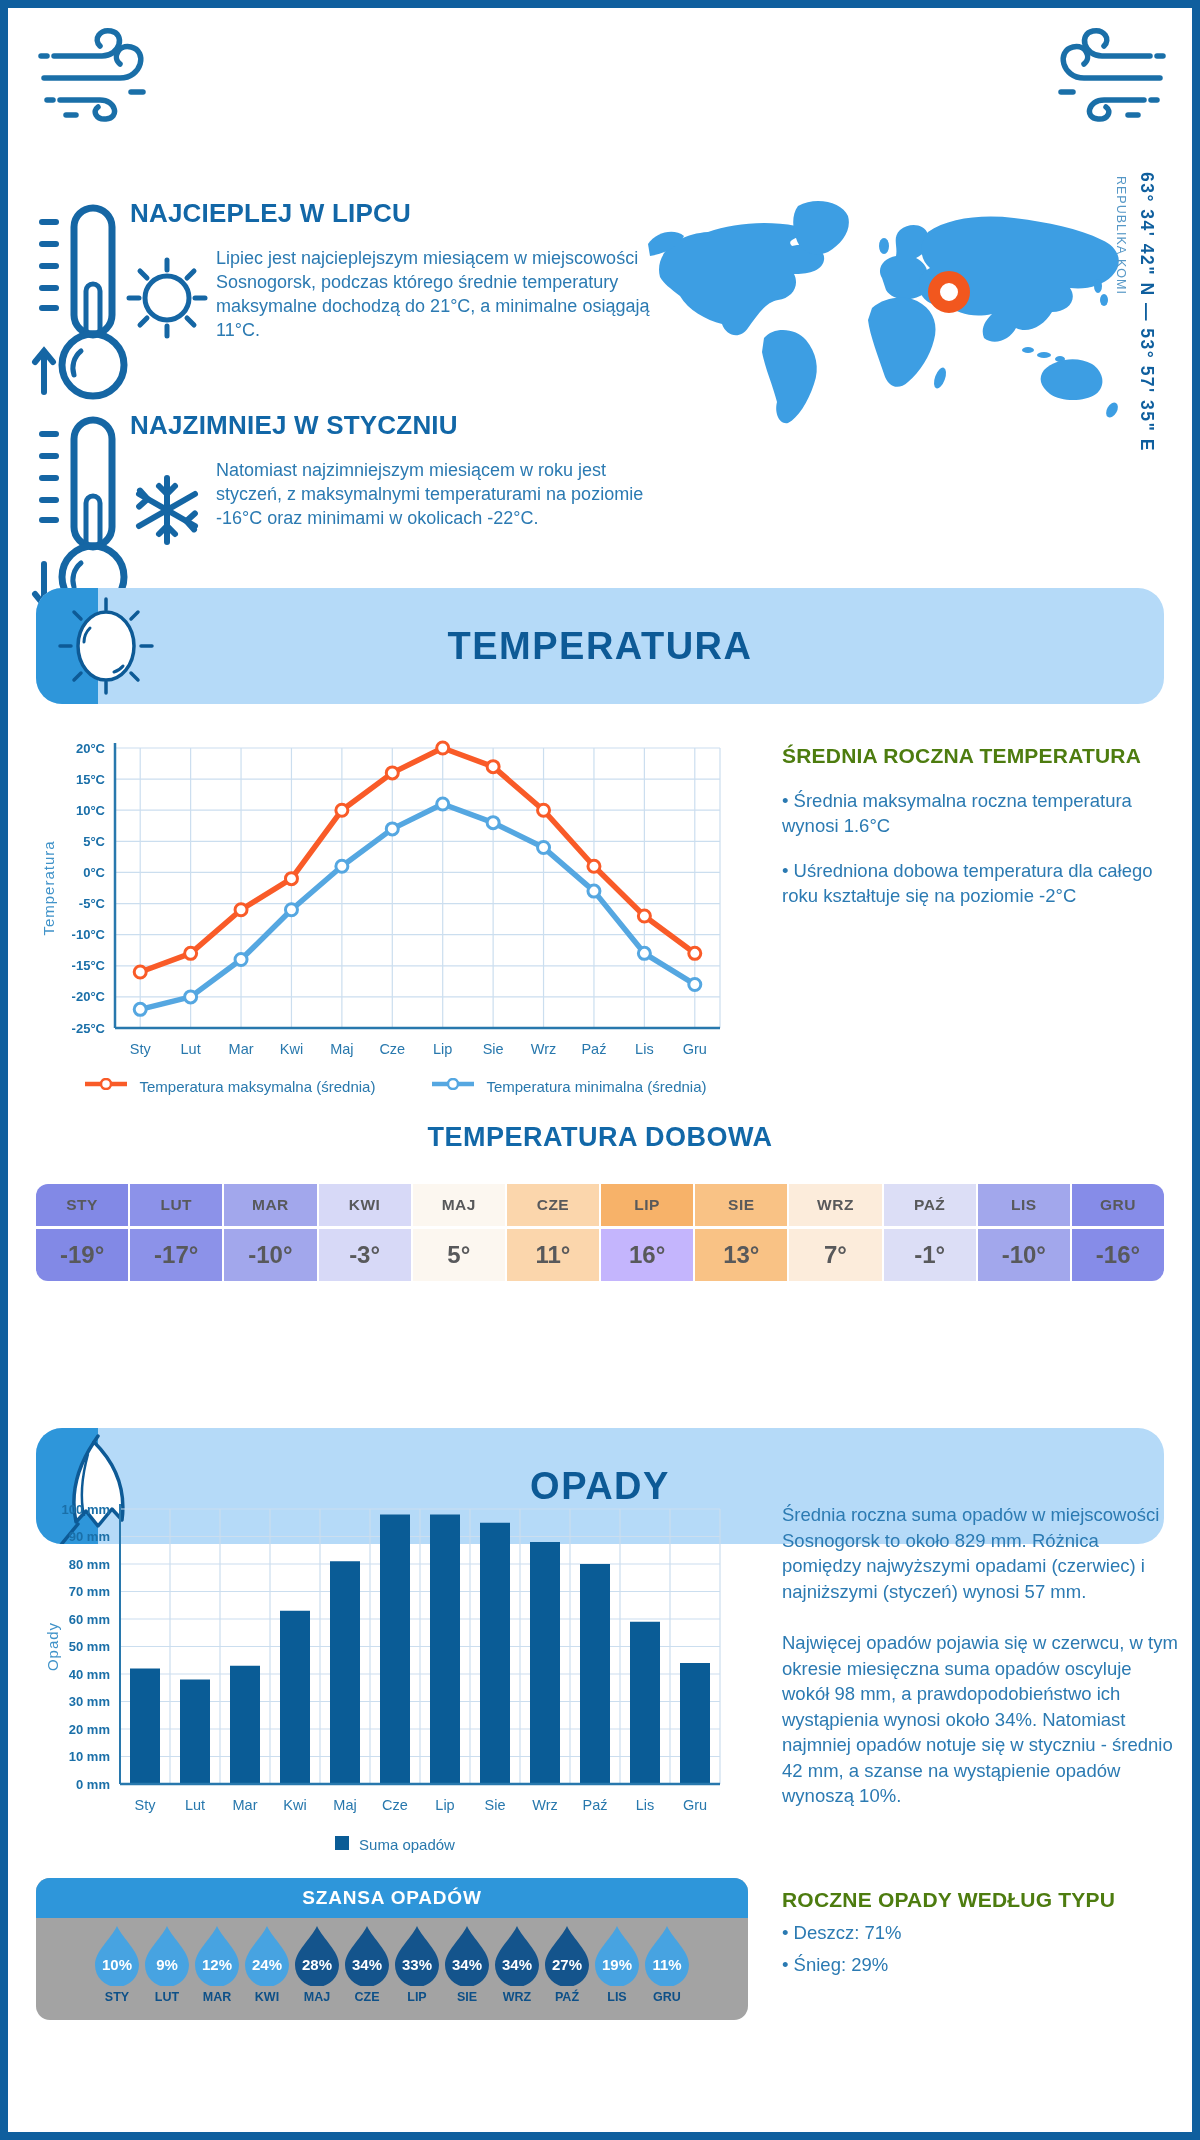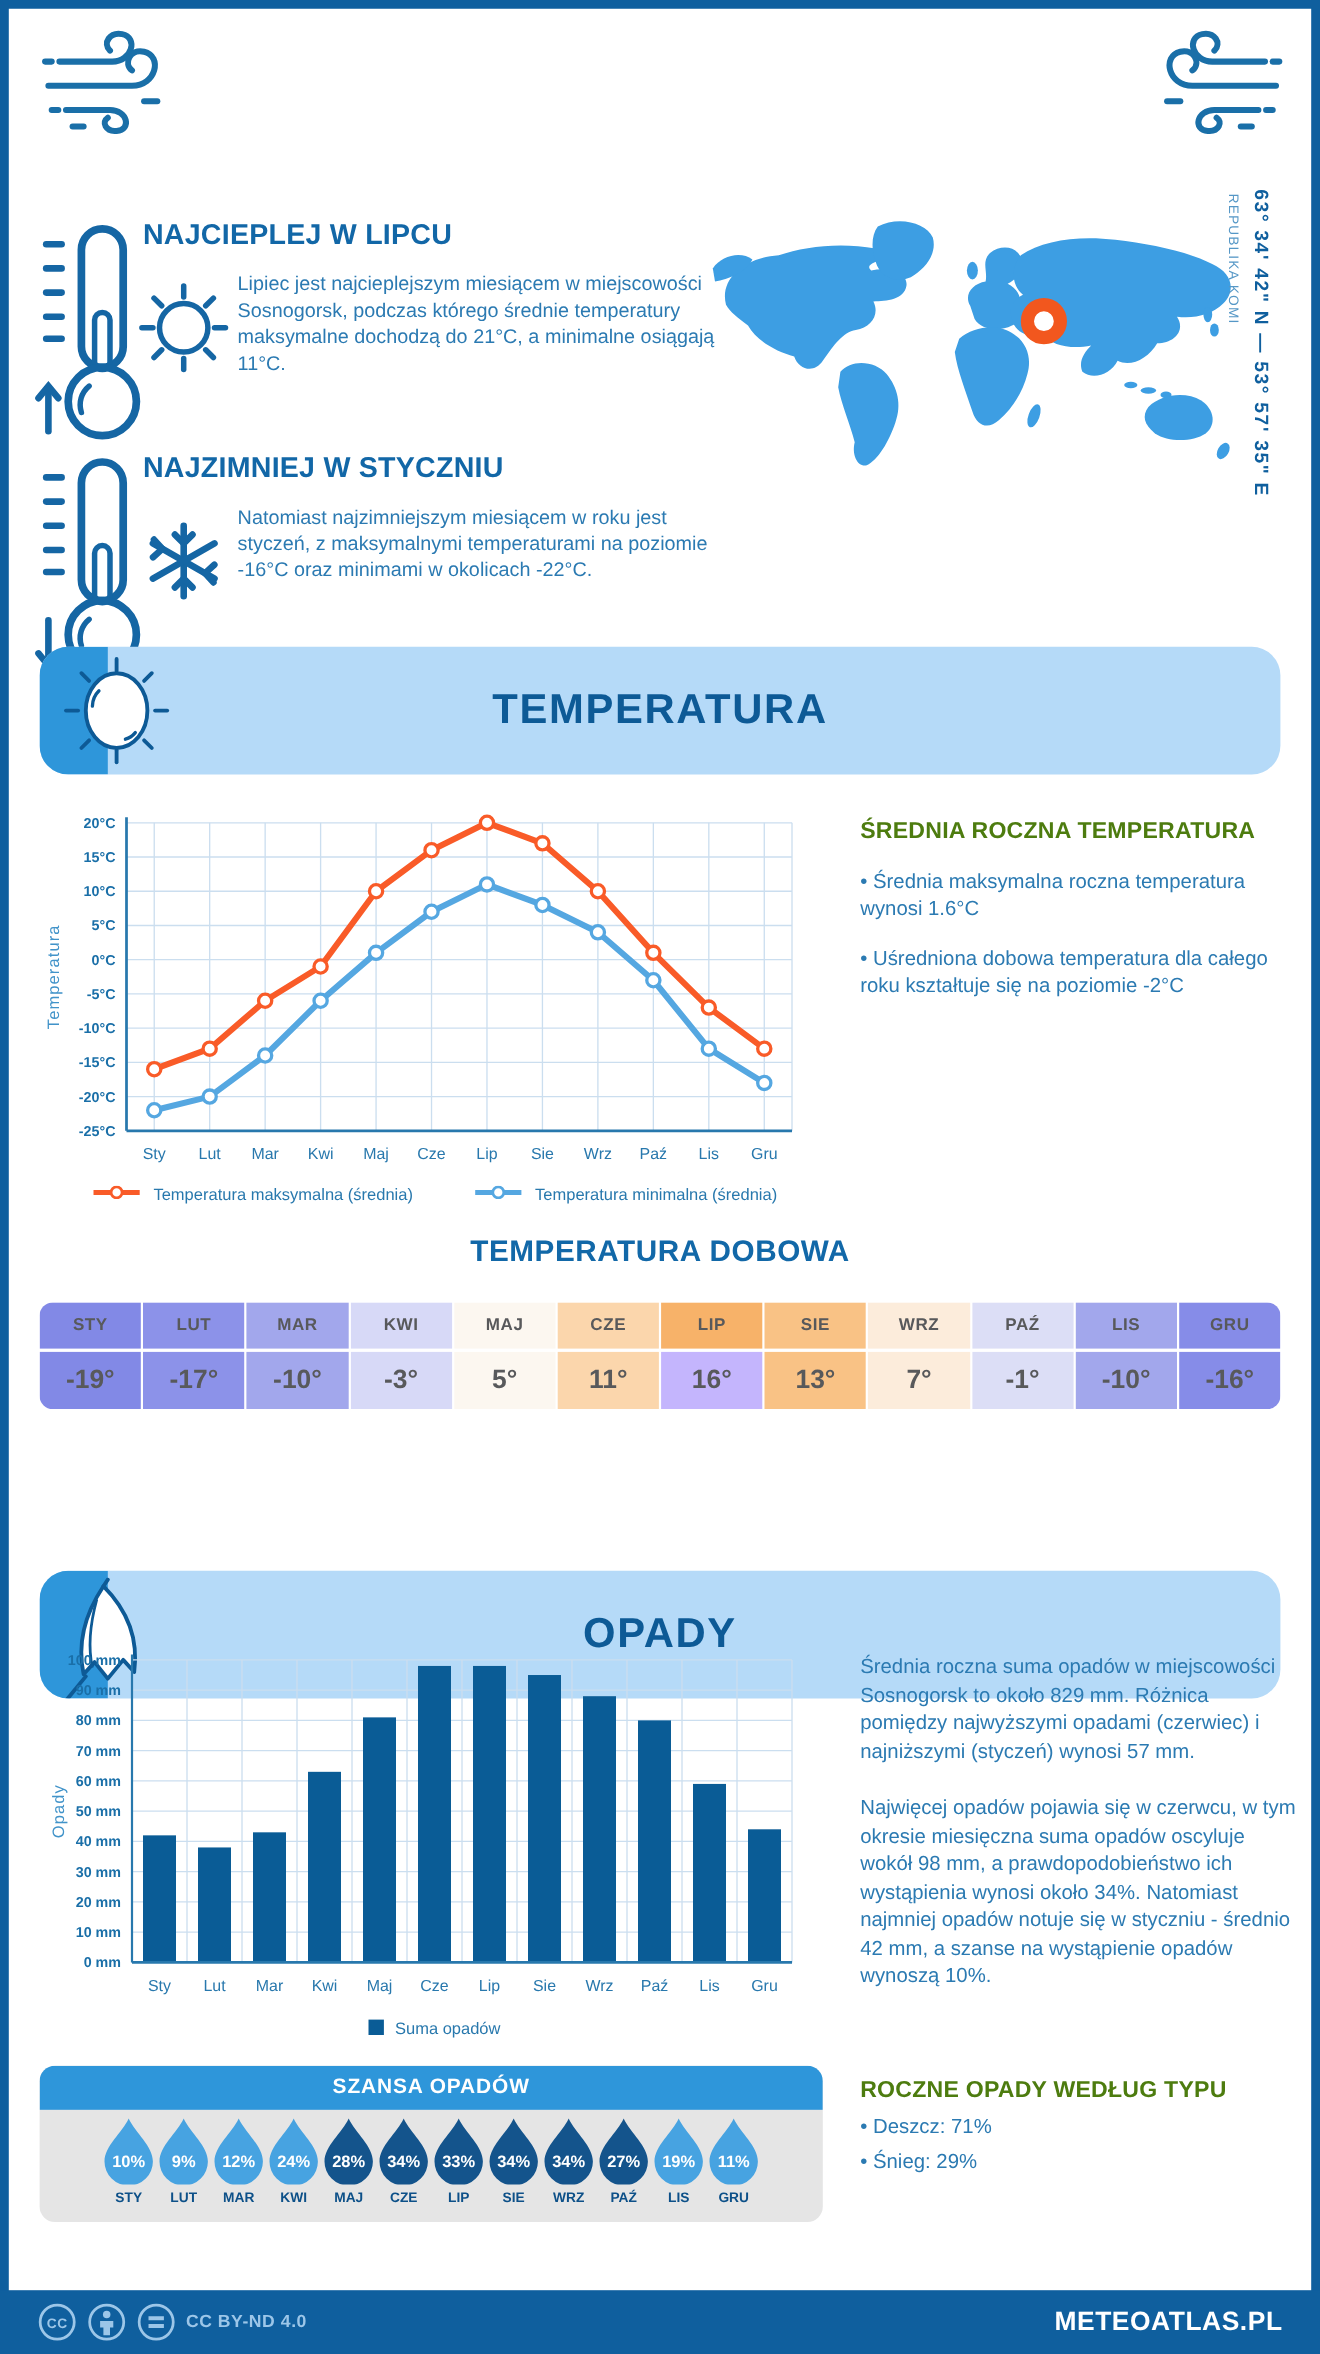--- a/index.html
+++ b/index.html
@@ -61,21 +61,21 @@
                font-size:27px;font-weight:700;color:#1268a8;letter-spacing:.5px;}
   #month-table{position:absolute;left:36px;top:1184px;width:1128px;border-radius:12px;overflow:hidden;}
   .trow{display:flex;}
   .trow + .trow{margin-top:3px;}
   .tcell{flex:1;display:flex;align-items:center;justify-content:center;color:#58595b;}
   .tcell + .tcell{margin-left:2px;}
   .trow.head .tcell{height:42px;font-size:15.5px;font-weight:700;letter-spacing:.5px;}
   .trow.vals .tcell{height:52px;font-size:24px;font-weight:700;}
 
   
-  #chance{position:absolute;left:36px;top:1878px;width:712px;height:142px;background:#e5e5e5;
+  #chance{position:absolute;left:36px;top:1878px;width:712px;height:142px;background:#a3a3a3;
           border-radius:14px;overflow:hidden;}
   .chance-head{height:40px;background:#2e96da;display:flex;align-items:center;justify-content:center;
                color:#fff;font-weight:700;font-size:19px;letter-spacing:.8px;}
   .drops{display:flex;justify-content:center;padding:6px 12px 0;}
   .drop-col{width:50px;text-align:center;}
   .drop-month{font-size:12.5px;font-weight:700;color:#0d5088;}
 
   
   .footer{position:absolute;left:0;bottom:0;width:1200px;height:58px;background:#0f5f9e;
           display:flex;align-items:center;justify-content:space-between;padding:0 34px;box-sizing:border-box;}
@@ -481,34 +481,14 @@
             <path d="M24,2 C30,15 46,27 46,41 a22,22 0 1 1 -44,0 C2,27 18,15 24,2 Z" fill="#47a3e1"></path>
             <text x="24" y="46" text-anchor="middle" font-size="15" font-weight="700" fill="#ffffff" font-family="Liberation Sans, sans-serif">19%</text>
           </svg><div class="drop-month">LIS</div></div>
         <div class="drop-col"><svg width="48" height="62" viewBox="0 0 48 62">
             <path d="M24,2 C30,15 46,27 46,41 a22,22 0 1 1 -44,0 C2,27 18,15 24,2 Z" fill="#47a3e1"></path>
             <text x="24" y="46" text-anchor="middle" font-size="15" font-weight="700" fill="#ffffff" font-family="Liberation Sans, sans-serif">11%</text>
           </svg><div class="drop-month">GRU</div></div>
       </div>
   </div>
 
-  <div class="footer">
-    <div class="cc">
-      <svg width="36" height="36" viewBox="0 0 36 36">
-        <circle cx="18" cy="18" r="15.5" fill="none" stroke="#9cc6e8" stroke-width="2.5"></circle>
-        <text x="18" y="23" text-anchor="middle" font-size="12.5" font-weight="700" fill="#9cc6e8" font-family="Liberation Sans, sans-serif">CC</text>
-      </svg>
-      <svg width="36" height="36" viewBox="0 0 36 36">
-        <circle cx="18" cy="18" r="15.5" fill="none" stroke="#9cc6e8" stroke-width="2.5"></circle>
-        <circle cx="18" cy="11" r="3.4" fill="#9cc6e8"></circle>
-        <path d="M12,17 h12 v6 h-3 v7 h-6 v-7 h-3 Z" fill="#9cc6e8"></path>
-      </svg>
-      <svg width="36" height="36" viewBox="0 0 36 36">
-        <circle cx="18" cy="18" r="15.5" fill="none" stroke="#9cc6e8" stroke-width="2.5"></circle>
-        <line x1="11" y1="14.5" x2="25" y2="14.5" stroke="#9cc6e8" stroke-width="3.5"></line>
-        <line x1="11" y1="21.5" x2="25" y2="21.5" stroke="#9cc6e8" stroke-width="3.5"></line>
-      </svg>
-      <span>CC BY-ND 4.0</span>
-    </div>
-    <div class="site">METEOATLAS.PL</div>
-  </div>
 
 </div>
 
 </body></html>

